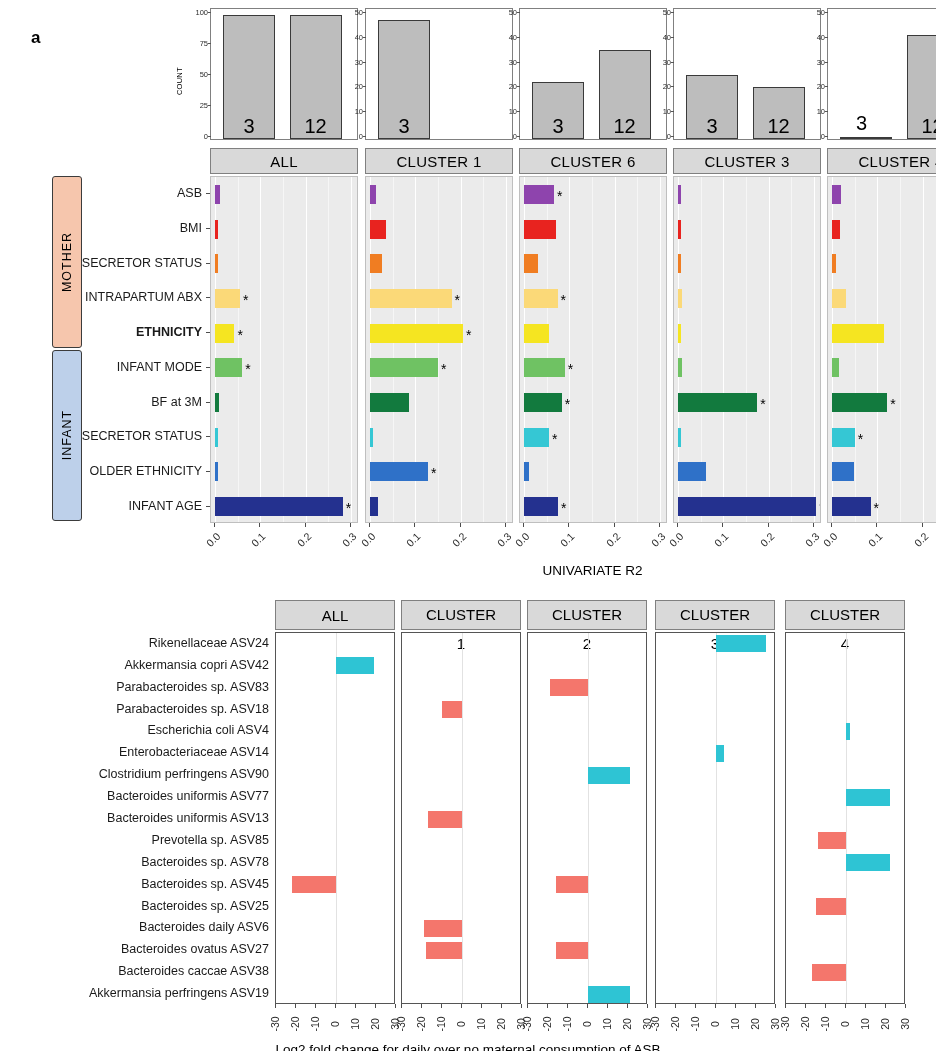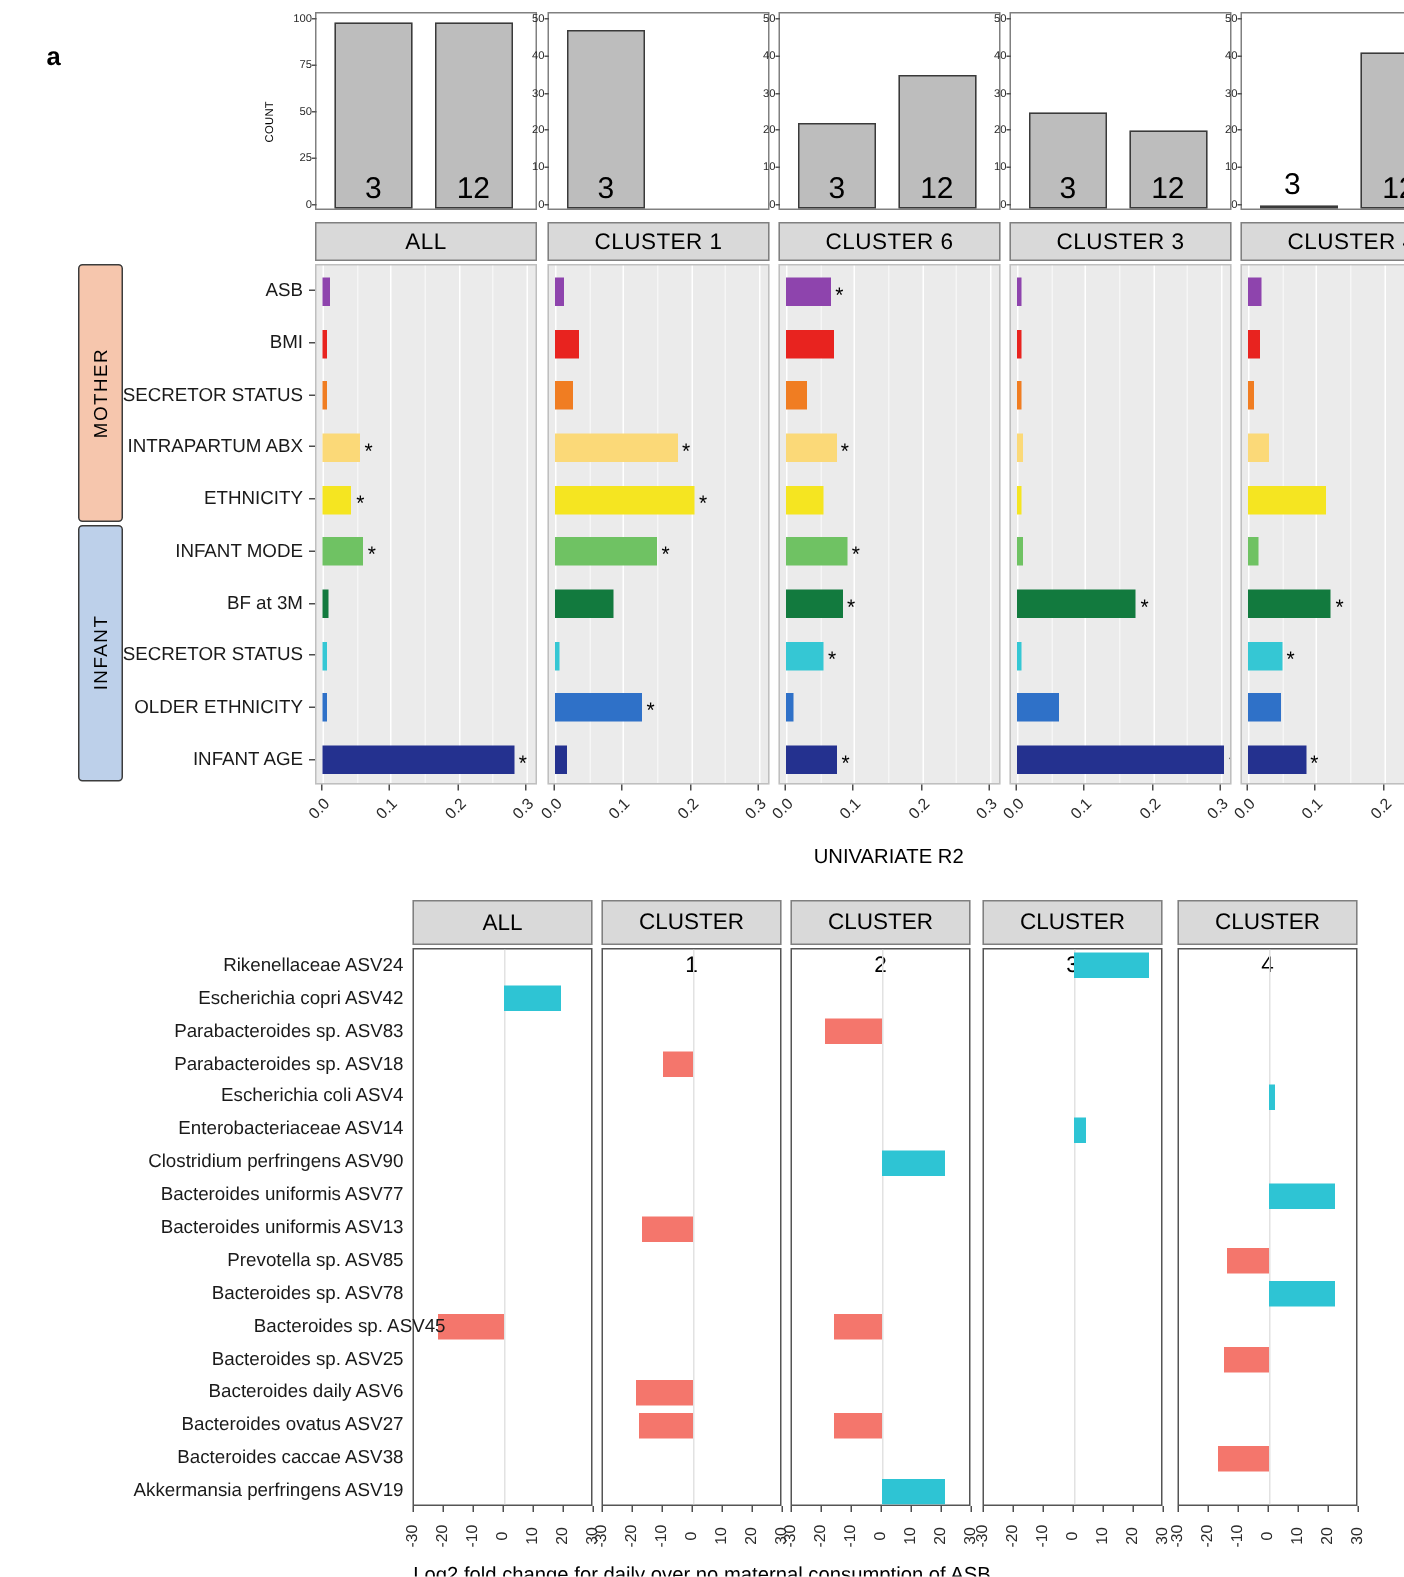--- a/index.html
+++ b/index.html
@@ -288,21 +288,21 @@
     </div>
   <div id="rowlabels-a">
       <div class="rowlab" style="right: 734px; top: 193.35px;">ASB</div>
       <div class="rowtick" style="left: 206px; top: 193.35px;"></div>
       <div class="rowlab" style="right: 734px; top: 228.05px;">BMI</div>
       <div class="rowtick" style="left: 206px; top: 228.05px;"></div>
       <div class="rowlab" style="right: 734px; top: 262.75px;">SECRETOR STATUS</div>
       <div class="rowtick" style="left: 206px; top: 262.75px;"></div>
       <div class="rowlab" style="right: 734px; top: 297.45px;">INTRAPARTUM ABX</div>
       <div class="rowtick" style="left: 206px; top: 297.45px;"></div>
-      <div class="rowlab" style="right: 734px; top: 332.15px;">ETHNICITY</div>
+      <div class="rowlab" style="right: 734px; top: 332.15px; font-weight: bold;">ETHNICITY</div>
       <div class="rowtick" style="left: 206px; top: 332.15px;"></div>
       <div class="rowlab" style="right: 734px; top: 366.85px;">INFANT MODE</div>
       <div class="rowtick" style="left: 206px; top: 366.85px;"></div>
       <div class="rowlab" style="right: 734px; top: 401.55px;">BF at 3M</div>
       <div class="rowtick" style="left: 206px; top: 401.55px;"></div>
       <div class="rowlab" style="right: 734px; top: 436.25px;">SECRETOR STATUS</div>
       <div class="rowtick" style="left: 206px; top: 436.25px;"></div>
       <div class="rowlab" style="right: 734px; top: 470.95px;">OLDER ETHNICITY</div>
       <div class="rowtick" style="left: 206px; top: 470.95px;"></div>
       <div class="rowlab" style="right: 734px; top: 505.65px;">INFANT AGE</div>
@@ -413,31 +413,31 @@
         <div class="bbar" style="left: 60px; width: 4px; top: 89.9706px; background: rgb(46, 196, 212);"></div>
         <div class="bbar" style="left: 60px; width: 44px; top: 155.618px; background: rgb(46, 196, 212);"></div>
         <div class="bbar" style="left: 32px; width: 28px; top: 199.382px; background: rgb(244, 118, 108);"></div>
         <div class="bbar" style="left: 60px; width: 44px; top: 221.265px; background: rgb(46, 196, 212);"></div>
         <div class="bbar" style="left: 30px; width: 30px; top: 265.029px; background: rgb(244, 118, 108);"></div>
         <div class="bbar" style="left: 26px; width: 34px; top: 330.676px; background: rgb(244, 118, 108);"></div>
       </div>
     </div>
   <div id="taxa-labels">
       <div class="blab" style="right: 667px; top: 42.9412px;">Rikenellaceae ASV24</div>
-      <div class="blab" style="right: 667px; top: 64.8235px;">Escherichia copri ASV42</div>
+      <div class="blab" style="right: 667px; top: 64.8235px;">Akkermansia copri ASV42</div>
       <div class="blab" style="right: 667px; top: 86.7059px;">Parabacteroides sp. ASV83</div>
       <div class="blab" style="right: 667px; top: 108.588px;">Parabacteroides sp. ASV18</div>
       <div class="blab" style="right: 667px; top: 130.471px;">Escherichia coli ASV4</div>
       <div class="blab" style="right: 667px; top: 152.353px;">Enterobacteriaceae ASV14</div>
       <div class="blab" style="right: 667px; top: 174.235px;">Clostridium perfringens ASV90</div>
       <div class="blab" style="right: 667px; top: 196.118px;">Bacteroides uniformis ASV77</div>
       <div class="blab" style="right: 667px; top: 218px;">Bacteroides uniformis ASV13</div>
       <div class="blab" style="right: 667px; top: 239.882px;">Prevotella sp. ASV85</div>
       <div class="blab" style="right: 667px; top: 261.765px;">Bacteroides sp. ASV78</div>
-      <div class="blab" style="right: 639px; top: 283.647px;">Bacteroides sp. ASV45</div>
+      <div class="blab" style="right: 667px; top: 283.647px;">Bacteroides sp. ASV45</div>
       <div class="blab" style="right: 667px; top: 305.529px;">Bacteroides sp. ASV25</div>
       <div class="blab" style="right: 667px; top: 327.412px;">Bacteroides daily ASV6</div>
       <div class="blab" style="right: 667px; top: 349.294px;">Bacteroides ovatus ASV27</div>
       <div class="blab" style="right: 667px; top: 371.176px;">Bacteroides caccae ASV38</div>
       <div class="blab" style="right: 667px; top: 393.059px;">Akkermansia perfringens ASV19</div>
     </div>
   <div id="xaxis-b">
       <div class="btickline" style="left: 275px; top: 404px;"></div>
       <div class="btick" style="left: 263px; top: 418px; width: 24px; text-align: center;">-30</div>
       <div class="btickline" style="left: 295px; top: 404px;"></div>

